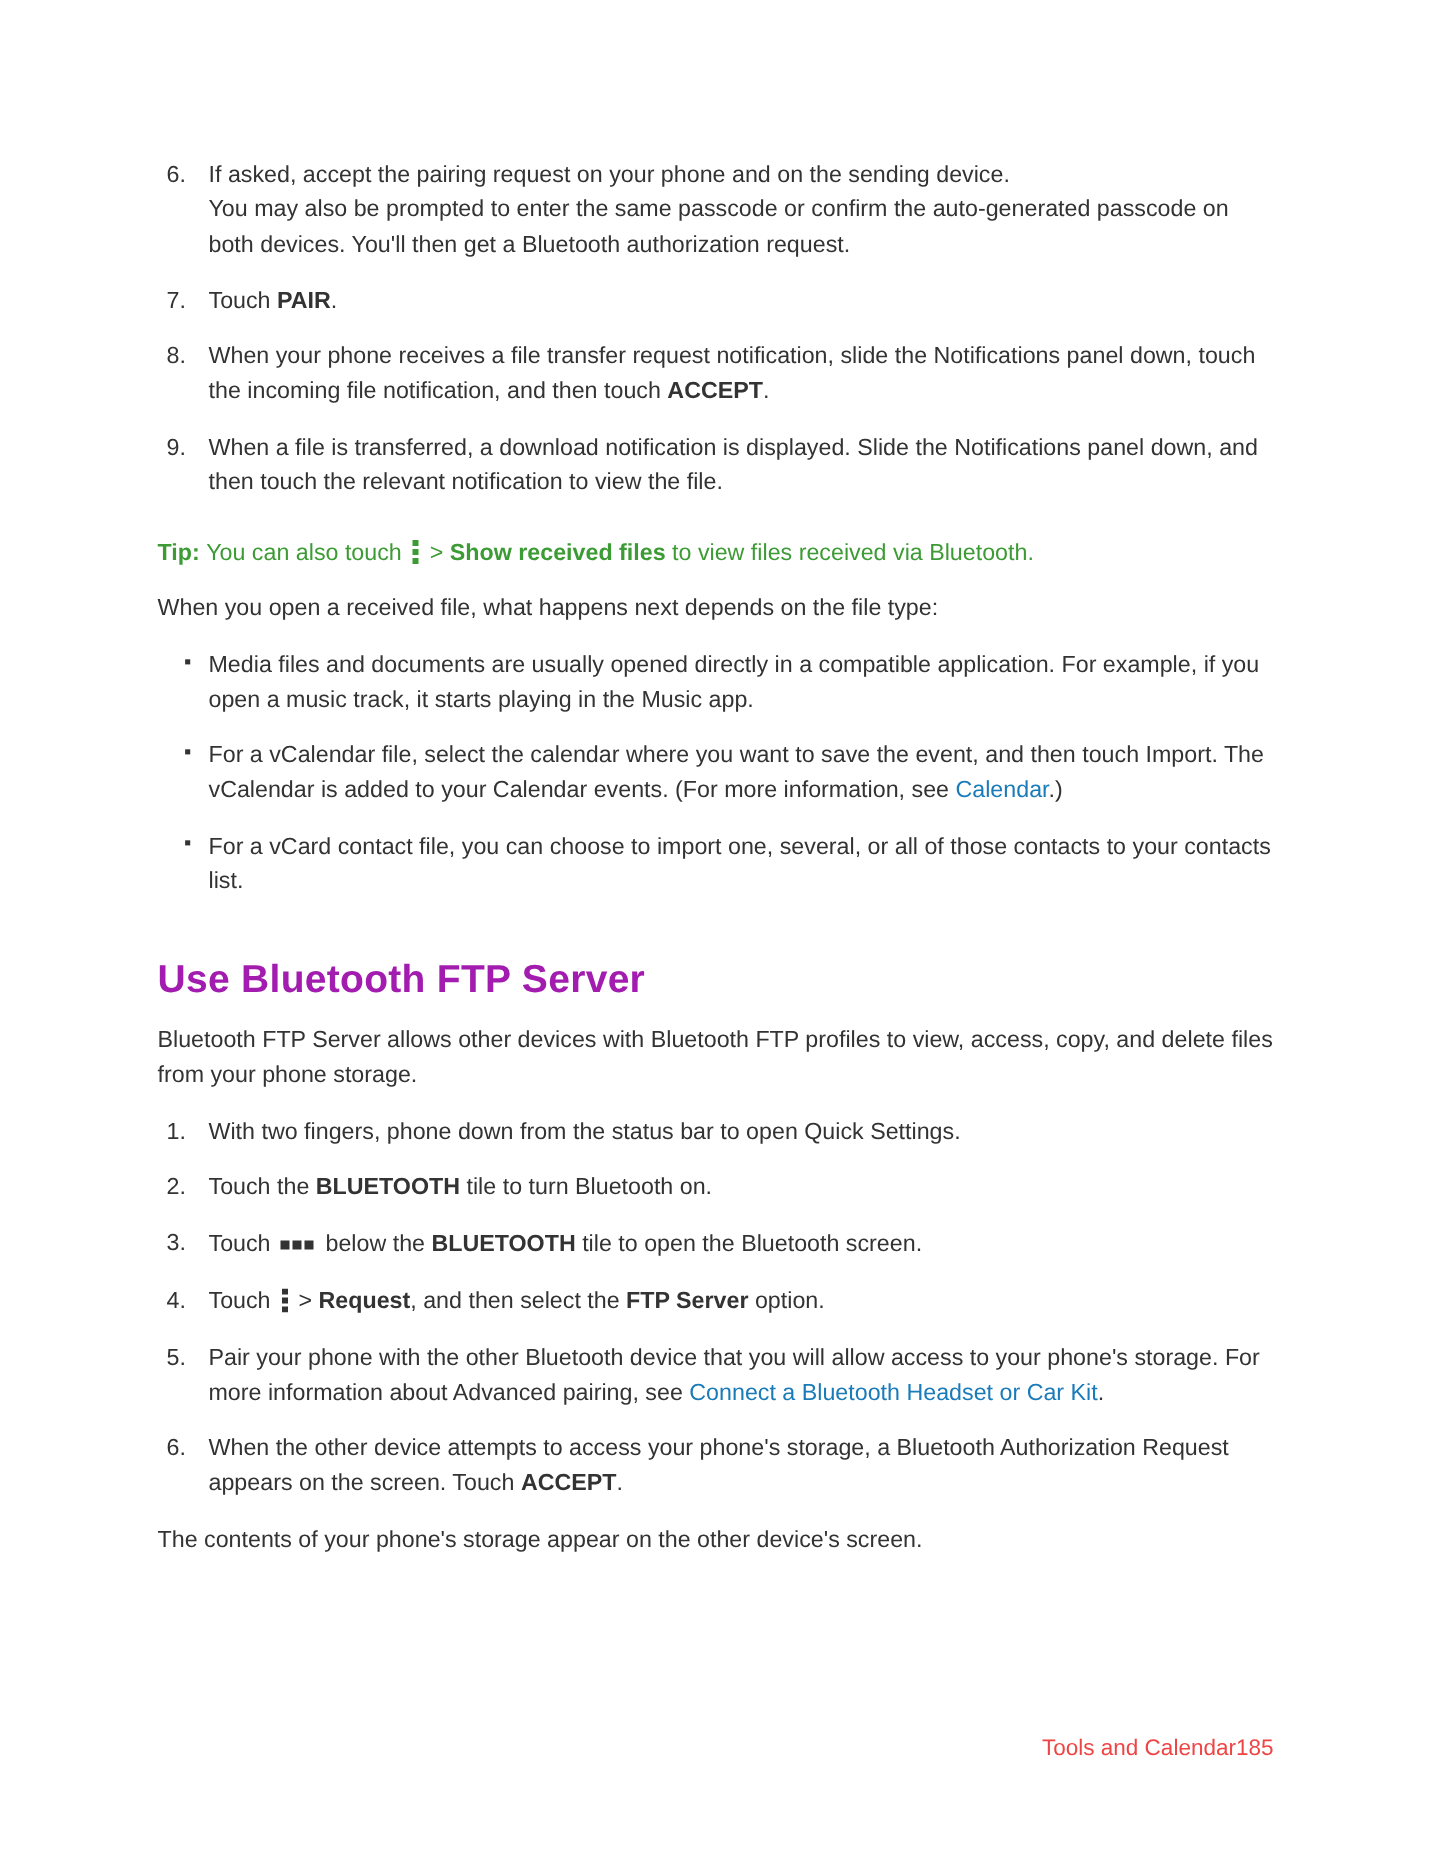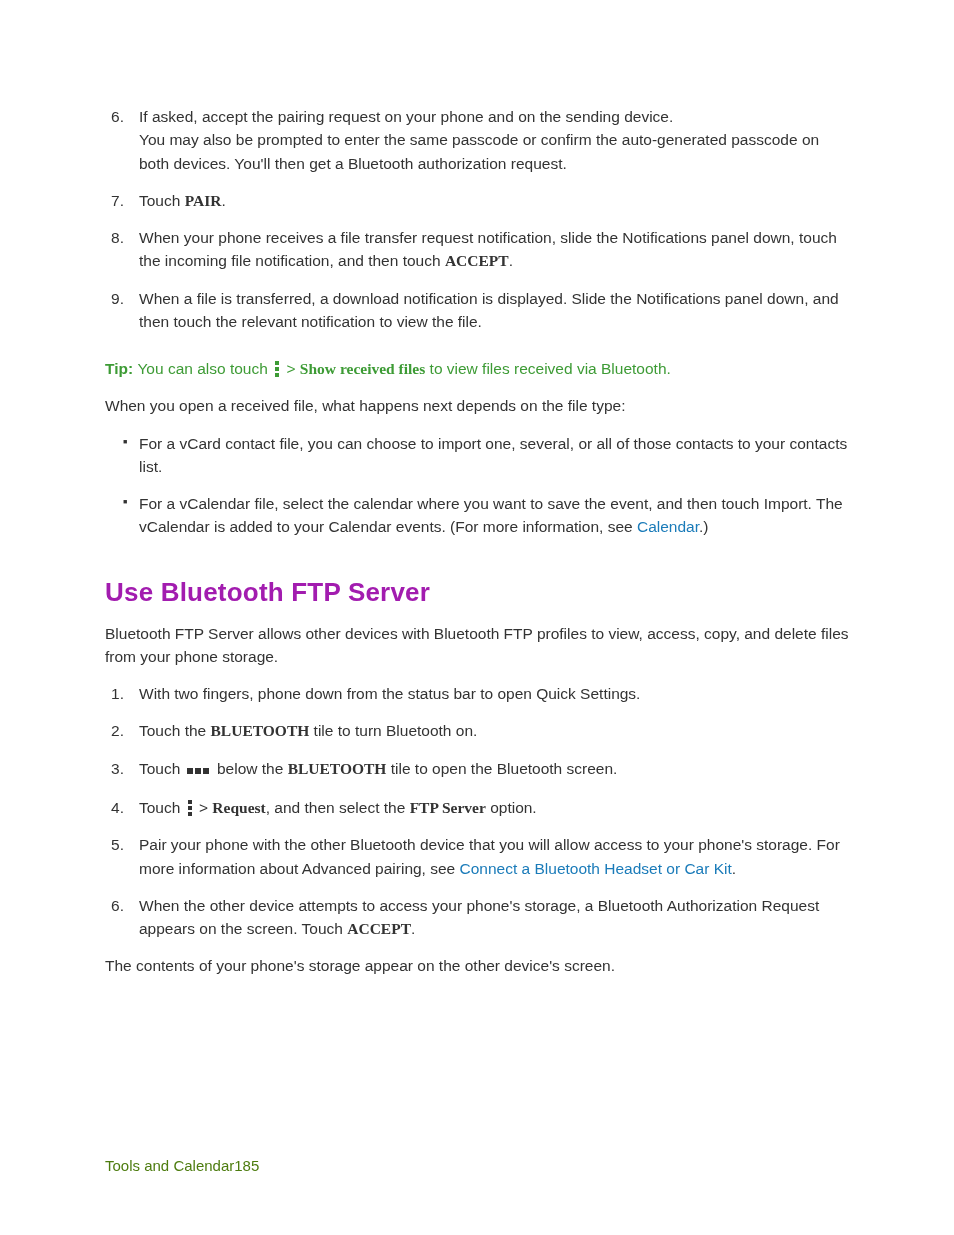--- a/index.html
+++ b/index.html
@@ -92,21 +92,20 @@
     font-size: 26px;
     color: #a21caf;
     margin: 34px 0 10px 0;
     letter-spacing: 0.2px;
   }
   .link {
     color: #1a7bb9;
   }
   .bold {
     font-weight: bold;
-    font-family: Liberation Serif, serif;
   }
   .dots-icon {
     display: inline-block;
     vertical-align: middle;
     margin: 0 2px 2px 2px;
   }
   .dots-icon svg {
     display: block;
   }
   .hbar-icon {
@@ -118,25 +117,25 @@
     display: inline-block;
     width: 6px;
     height: 6px;
     background: #333;
     margin-right: 2px;
   }
   .footer {
     position: absolute;
     bottom: 58px;
     left: 105px;
-    right: 93px;
+    right: 105px;
     display: flex;
-    justify-content: flex-start;
+    justify-content: flex-end;
     font-size: 15px;
-    color: #4d7c0f;
+    color: #ef4444;
   }
 </style>
 </head>
 <body>
 
 <div class="page">
 
   <ol class="numbered">
     <li>
       <span>If asked, accept the pairing request on your phone and on the sending device.</span><br>
@@ -158,24 +157,27 @@
           <rect x="1" y="0" width="4" height="4" fill="#3d9b35"></rect>
           <rect x="1" y="6" width="4" height="4" fill="#3d9b35"></rect>
           <rect x="1" y="12" width="4" height="4" fill="#3d9b35"></rect>
         </svg></span><span> &gt; </span><span class="bold">Show received files</span><span> to view files received via Bluetooth.</span>
   </p>
 
   <p class="para">When you open a received file, what happens next depends on the file type:</p>
 
   <ul class="bulleted">
     <li>
+      <span>Media files and documents are usually opened directly in a compatible application. For example, if you open a music track, it starts playing in the Music app.</span>
+    </li>
+    <li>
+      <span>For a vCalendar file, select the calendar where you want to save the event, and then touch Import. The vCalendar is added to your Calendar events. (For more information, see </span><span class="link">Calendar</span><span>.)</span>
+    </li>
+    <li>
       <span>For a vCard contact file, you can choose to import one, several, or all of those contacts to your contacts list.</span>
-    </li>
-    <li>
-      <span>For a vCalendar file, select the calendar where you want to save the event, and then touch Import. The vCalendar is added to your Calendar events. (For more information, see </span><span class="link">Calendar</span><span>.)</span>
     </li>
   </ul>
 
   <h2 class="section">Use Bluetooth FTP Server</h2>
 
   <p class="para">Bluetooth FTP Server allows other devices with Bluetooth FTP profiles to view, access, copy, and delete files from your phone storage.</p>
 
   <ol class="numbered2">
     <li>
       <span>With two fingers, phone down from the status bar to open Quick Settings.</span>

